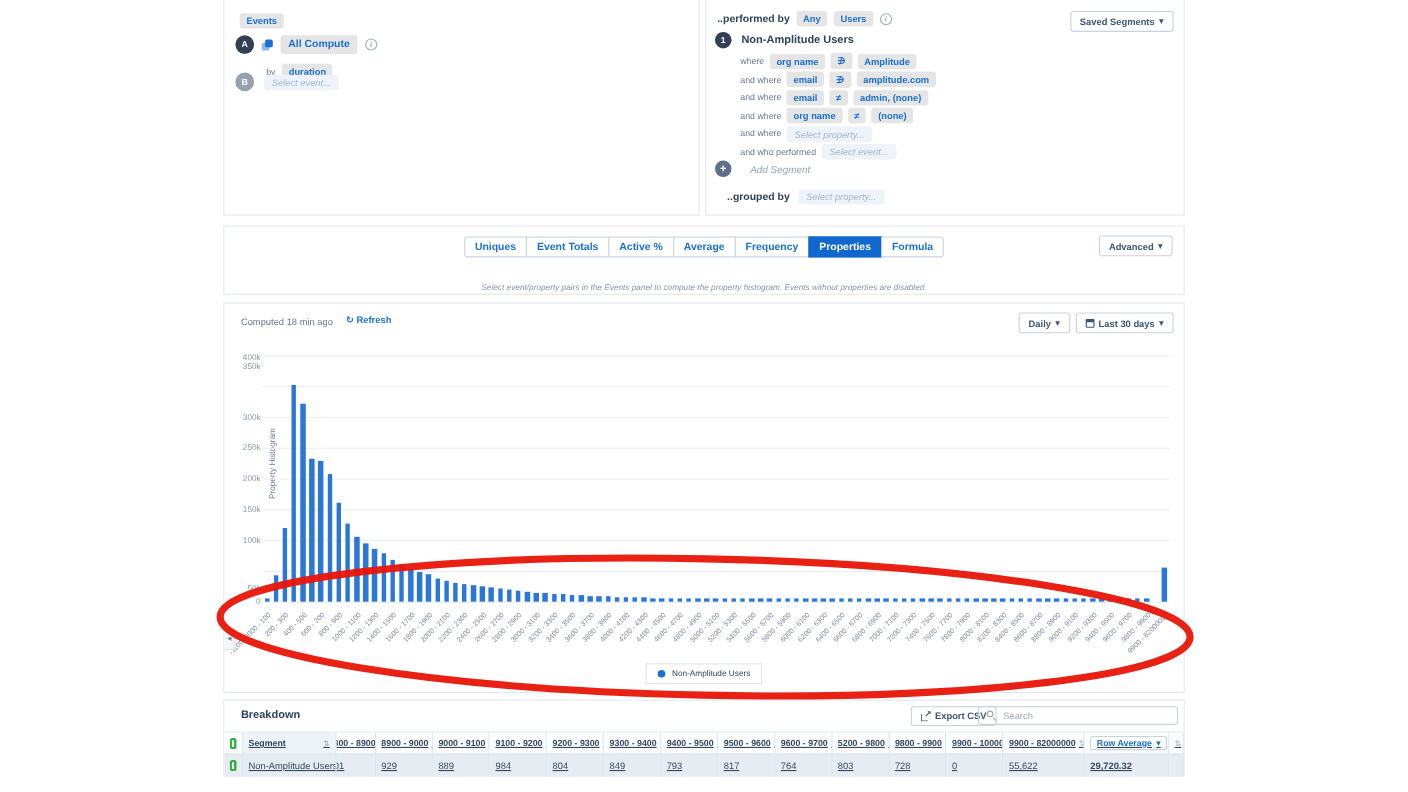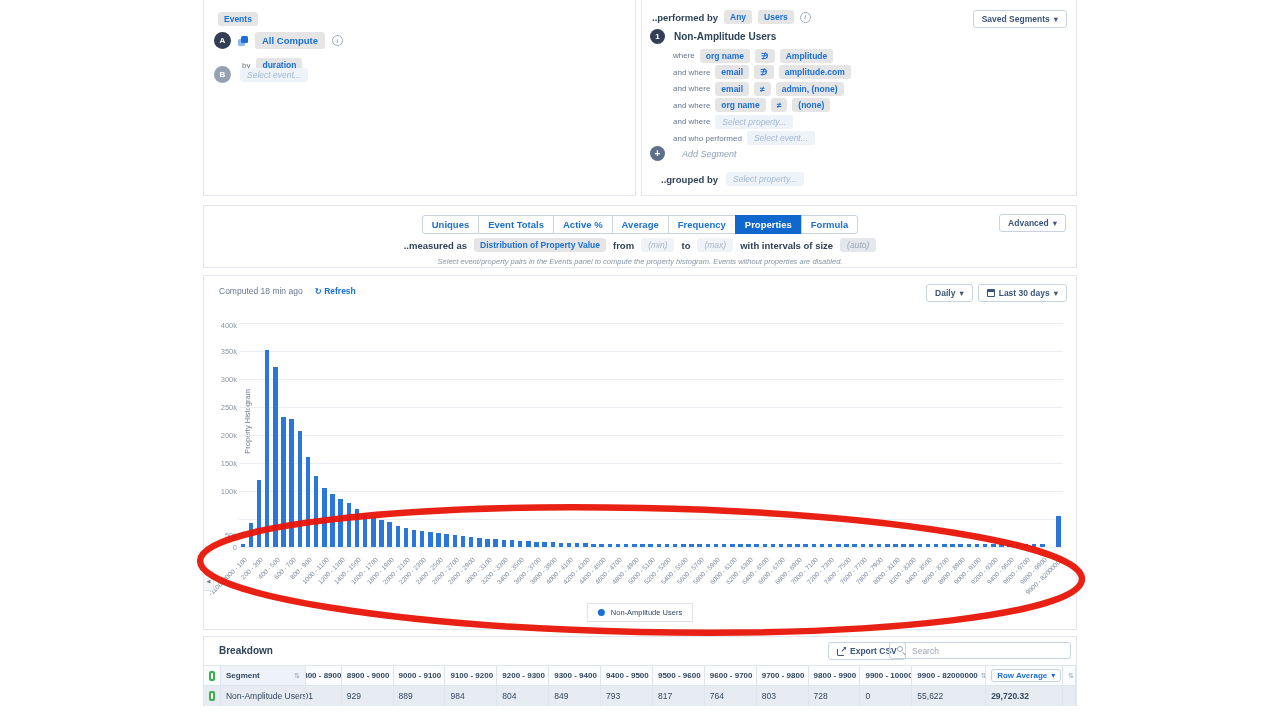--- a/index.html
+++ b/index.html
@@ -55,21 +55,21 @@
     font-weight:bold; font-style:normal; text-decoration:none; }
   .gicon { position:relative; display:inline-block; width:10px; height:10px;
     background:#35b14a; border-radius:2px; }
   .gicon i { position:absolute; left:2px; right:2px; top:2px; bottom:2px;
     background:repeating-linear-gradient(90deg,#fff 0 1.5px,transparent 1.5px 3px); }
   .sortic { color:#9aa8ba; font-size:7px; font-weight:normal; }
   
   #btable { position:absolute; left:0; top:28px; right:0; border-top:1px solid #dfe5ec; }
   .trow { display:flex; }
   .tcell { border-right:1px solid #dfe5ec; display:flex; align-items:center; gap:3px;
-    padding:0 5px; font-size:8px; color:#33475f; overflow:hidden; white-space:nowrap; }
+    padding:0 5px; font-size:8px; color:#33475f; overflow:hidden; white-space:nowrap;text-decoration:underline; }
   .thead .tcell { height:19px; font-weight:bold; background:#fbfcfe; justify-content:space-between; }
   .tbody .tcell { height:21px; background:#e7ecf2; border-top:1px solid #dfe5ec; font-size:8.5px; }
   .clipL { text-indent:-12px; }
   #legendbox { position:absolute; left:50%; transform:translateX(-50%); top:327px;
     display:flex; align-items:center; gap:6px; border:1px solid #dfe3ea; background:#fff;
     padding:4px 10px; }
   .ldot { width:7px; height:7px; border-radius:50%; background:#1a6fd4; }
 </style>
 </head>
 <body>
@@ -152,30 +152,20 @@
     <span class="blab">..grouped by</span>
     <span class="ghost">Select property...</span>
   </div>
 </div>
 
 <div class="panel" id="panel-metrics" style="left:203px; top:205px; width:874px; height:63px;">
   <div id="tabs" style="position:absolute; left:0; right:0; top:8px; text-align:center;"><span class="tab">Uniques</span><span class="tab">Event Totals</span><span class="tab">Active %</span><span class="tab">Average</span><span class="tab">Frequency</span><span class="tab active">Properties</span><span class="tab">Formula</span></div>
   <div class="btn" style="position:absolute; right:10px; top:8px;">
     <span>Advanced</span>
     <span>▾</span>
-  </div>
-  <div class="row" style="left:0; right:0; top:32px; justify-content:center; gap:7px;">
-    <span class="blab">..measured as</span>
-    <span class="chip">Distribution of Property Value</span>
-    <span class="blab">from</span>
-    <span class="ghost" style="background:#f0f3f7; color:#aab7c6;">(min)</span>
-    <span class="blab">to</span>
-    <span class="ghost" style="background:#f0f3f7; color:#aab7c6;">(max)</span>
-    <span class="blab">with intervals of size</span>
-    <span class="ghost" style="background:#e4e8ed; color:#9aa6b4;">(auto)</span>
   </div>
   <div style="position:absolute; left:0; right:0; top:51px; text-align:center;
               font-size:7.5px; font-style:italic; color:#8795a6;">Select event/property pairs in the Events panel to compute the property histogram. Events without properties are disabled.</div>
 </div>
 
 <div class="panel" id="panel-chart" style="left:203px; top:275px; width:874px; height:355px;">
   <div class="row" style="left:15px; top:10px; gap:12px;">
     <span class="glab" style="font-size:8.5px;">Computed 18 min ago</span>
     <span style="color:#1a6fd4; font-weight:bold; font-size:8.5px; cursor:pointer;">
       <span>↻</span>
@@ -205,21 +195,21 @@
         <span class="ytick" style="top: 168px;">100k</span>
         <div class="gline" style="top: 140px;"></div>
         <span class="ytick" style="top: 140px;">150k</span>
         <div class="gline" style="top: 112px;"></div>
         <span class="ytick" style="top: 112px;">200k</span>
         <div class="gline" style="top: 84px;"></div>
         <span class="ytick" style="top: 84px;">250k</span>
         <div class="gline" style="top: 56px;"></div>
         <span class="ytick" style="top: 56px;">300k</span>
         <div class="gline" style="top: 28px;"></div>
-        <span class="ytick" style="top: 28px;">350k</span>
+        <span class="ytick" style="top: 10px;">350k</span>
         <div class="gline" style="top: 0px;"></div>
         <span class="ytick" style="top: 2px;">400k</span>
       </div>
     <div id="bars">
         <div class="bar" style="left: 1.5px; height: 3px;"></div>
         <div class="bar" style="left: 9.65842px; height: 24.08px;"></div>
         <div class="bar" style="left: 17.8168px; height: 67.2px;"></div>
         <div class="bar" style="left: 25.9752px; height: 197.12px;"></div>
         <div class="bar" style="left: 34.1337px; height: 179.76px;"></div>
         <div class="bar" style="left: 42.2921px; height: 129.92px;"></div>
@@ -441,21 +431,21 @@
         </div>
         <div class="tcell" style="width: 52px;">
           <span>9500 - 9600</span>
           <span class="sortic">⇅</span>
         </div>
         <div class="tcell" style="width: 52px;">
           <span>9600 - 9700</span>
           <span class="sortic">⇅</span>
         </div>
         <div class="tcell" style="width: 52px;">
-          <span>9700 - 9800</span>
+          <span>5200 - 9800</span>
           <span class="sortic">⇅</span>
         </div>
         <div class="tcell" style="width: 52px;">
           <span>9800 - 9900</span>
           <span class="sortic">⇅</span>
         </div>
         <div class="tcell" style="width: 52px;">
           <span>9900 - 10000</span>
         </div>
         <div class="tcell" style="width: 74px;">

